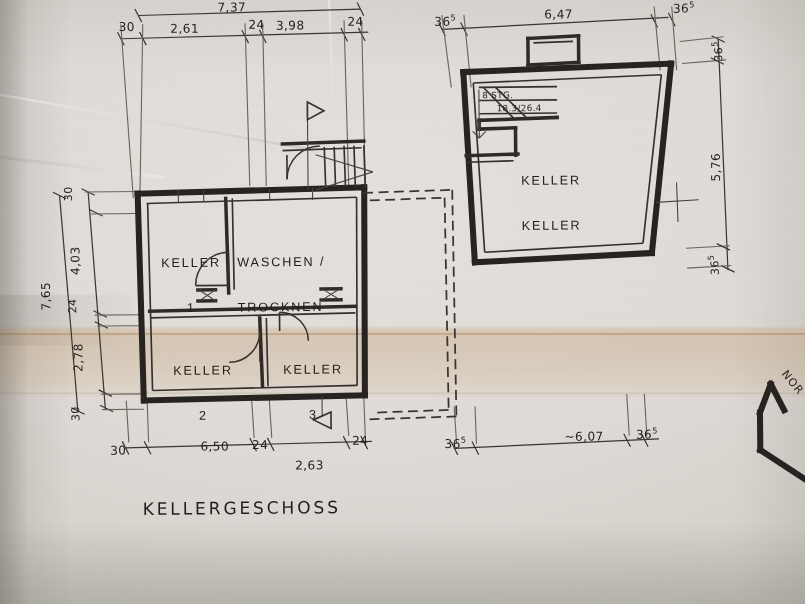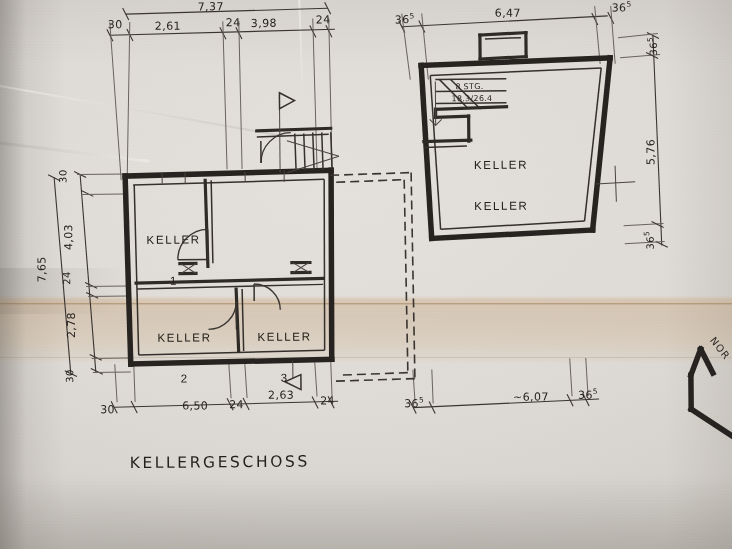--- a/index.html
+++ b/index.html
@@ -461,49 +461,53 @@
     <div class="dim-text vert" style="left:58px; top:316px; transform:rotate(-90deg);">2,78</div>
     <div class="dim-text vert small" style="left:62px; top:368px; transform:rotate(-90deg);">30</div>
 
     <div class="dim-text vert small" style="left:645px; top:42px; transform:rotate(-90deg);"><span>36</span><span class="sup">5</span></div>
     <div class="dim-text vert" style="left:639px; top:148px; transform:rotate(-90deg);">5,76</div>
     <div class="dim-text vert small" style="left:640px; top:236px; transform:rotate(-90deg);"><span>36</span><span class="sup">5</span></div>
 
     <div class="dim-text" style="left:99px; top:401px;">30</div>
     <div class="dim-text" style="left:181px; top:398px;">6,50</div>
     <div class="dim-text" style="left:228px; top:397px;">24</div>
-    <div class="dim-text" style="left:267px; top:388px;">2,63</div>
+    <div class="dim-text" style="left:267px; top:416px;">2,63</div>
     <div class="dim-text" style="left:319px; top:394px;">24</div>
 
     <div class="dim-text" style="left:403px; top:396px;"><span>36</span><span class="sup">5</span></div>
     <div class="dim-text" style="left:512px; top:392px;">~6,07</div>
     <div class="dim-text" style="left:577px; top:389px;"><span>36</span><span class="sup">5</span></div>
 
     <div class="label room-label" style="left:143px; top:205px; width:62px;">
       <div>KELLER</div>
       <div>1</div>
     </div>
 
+    <div class="label room-label" style="left:216px; top:205px; width:90px; text-align:left;">
+      <div>WASCHEN /</div>
+      <div>TROCKNEN</div>
+    </div>
 
     <div class="label room-label" style="left:152px; top:303px; width:64px;">
       <div>KELLER</div>
       <div>2</div>
     </div>
 
     <div class="label room-label" style="left:253px; top:303px; width:62px;">
       <div>KELLER</div>
       <div>3</div>
     </div>
 
     <div class="label room-label" style="left:462px; top:133px; width:80px;">
       <div>KELLER</div>
       <div>KELLER</div>
     </div>
 
-    <div class="stair-note" style="left:457px; top:83px;">8 STG.</div>
+    <div class="stair-note" style="left:440px; top:83px;">8 STG.</div>
     <div class="stair-note" style="left:453px; top:95px;">18.3/26.4</div>
 
     <div class="north-text" style="left:716px; top:338px; transform:rotate(52deg); transform-origin:left top;">NOR</div>
 
     <div class="title-text" style="left:128px; top:452px;">KELLERGESCHOSS</div>
 
   </div>
 
   <div class="grain"></div>
 </div>

